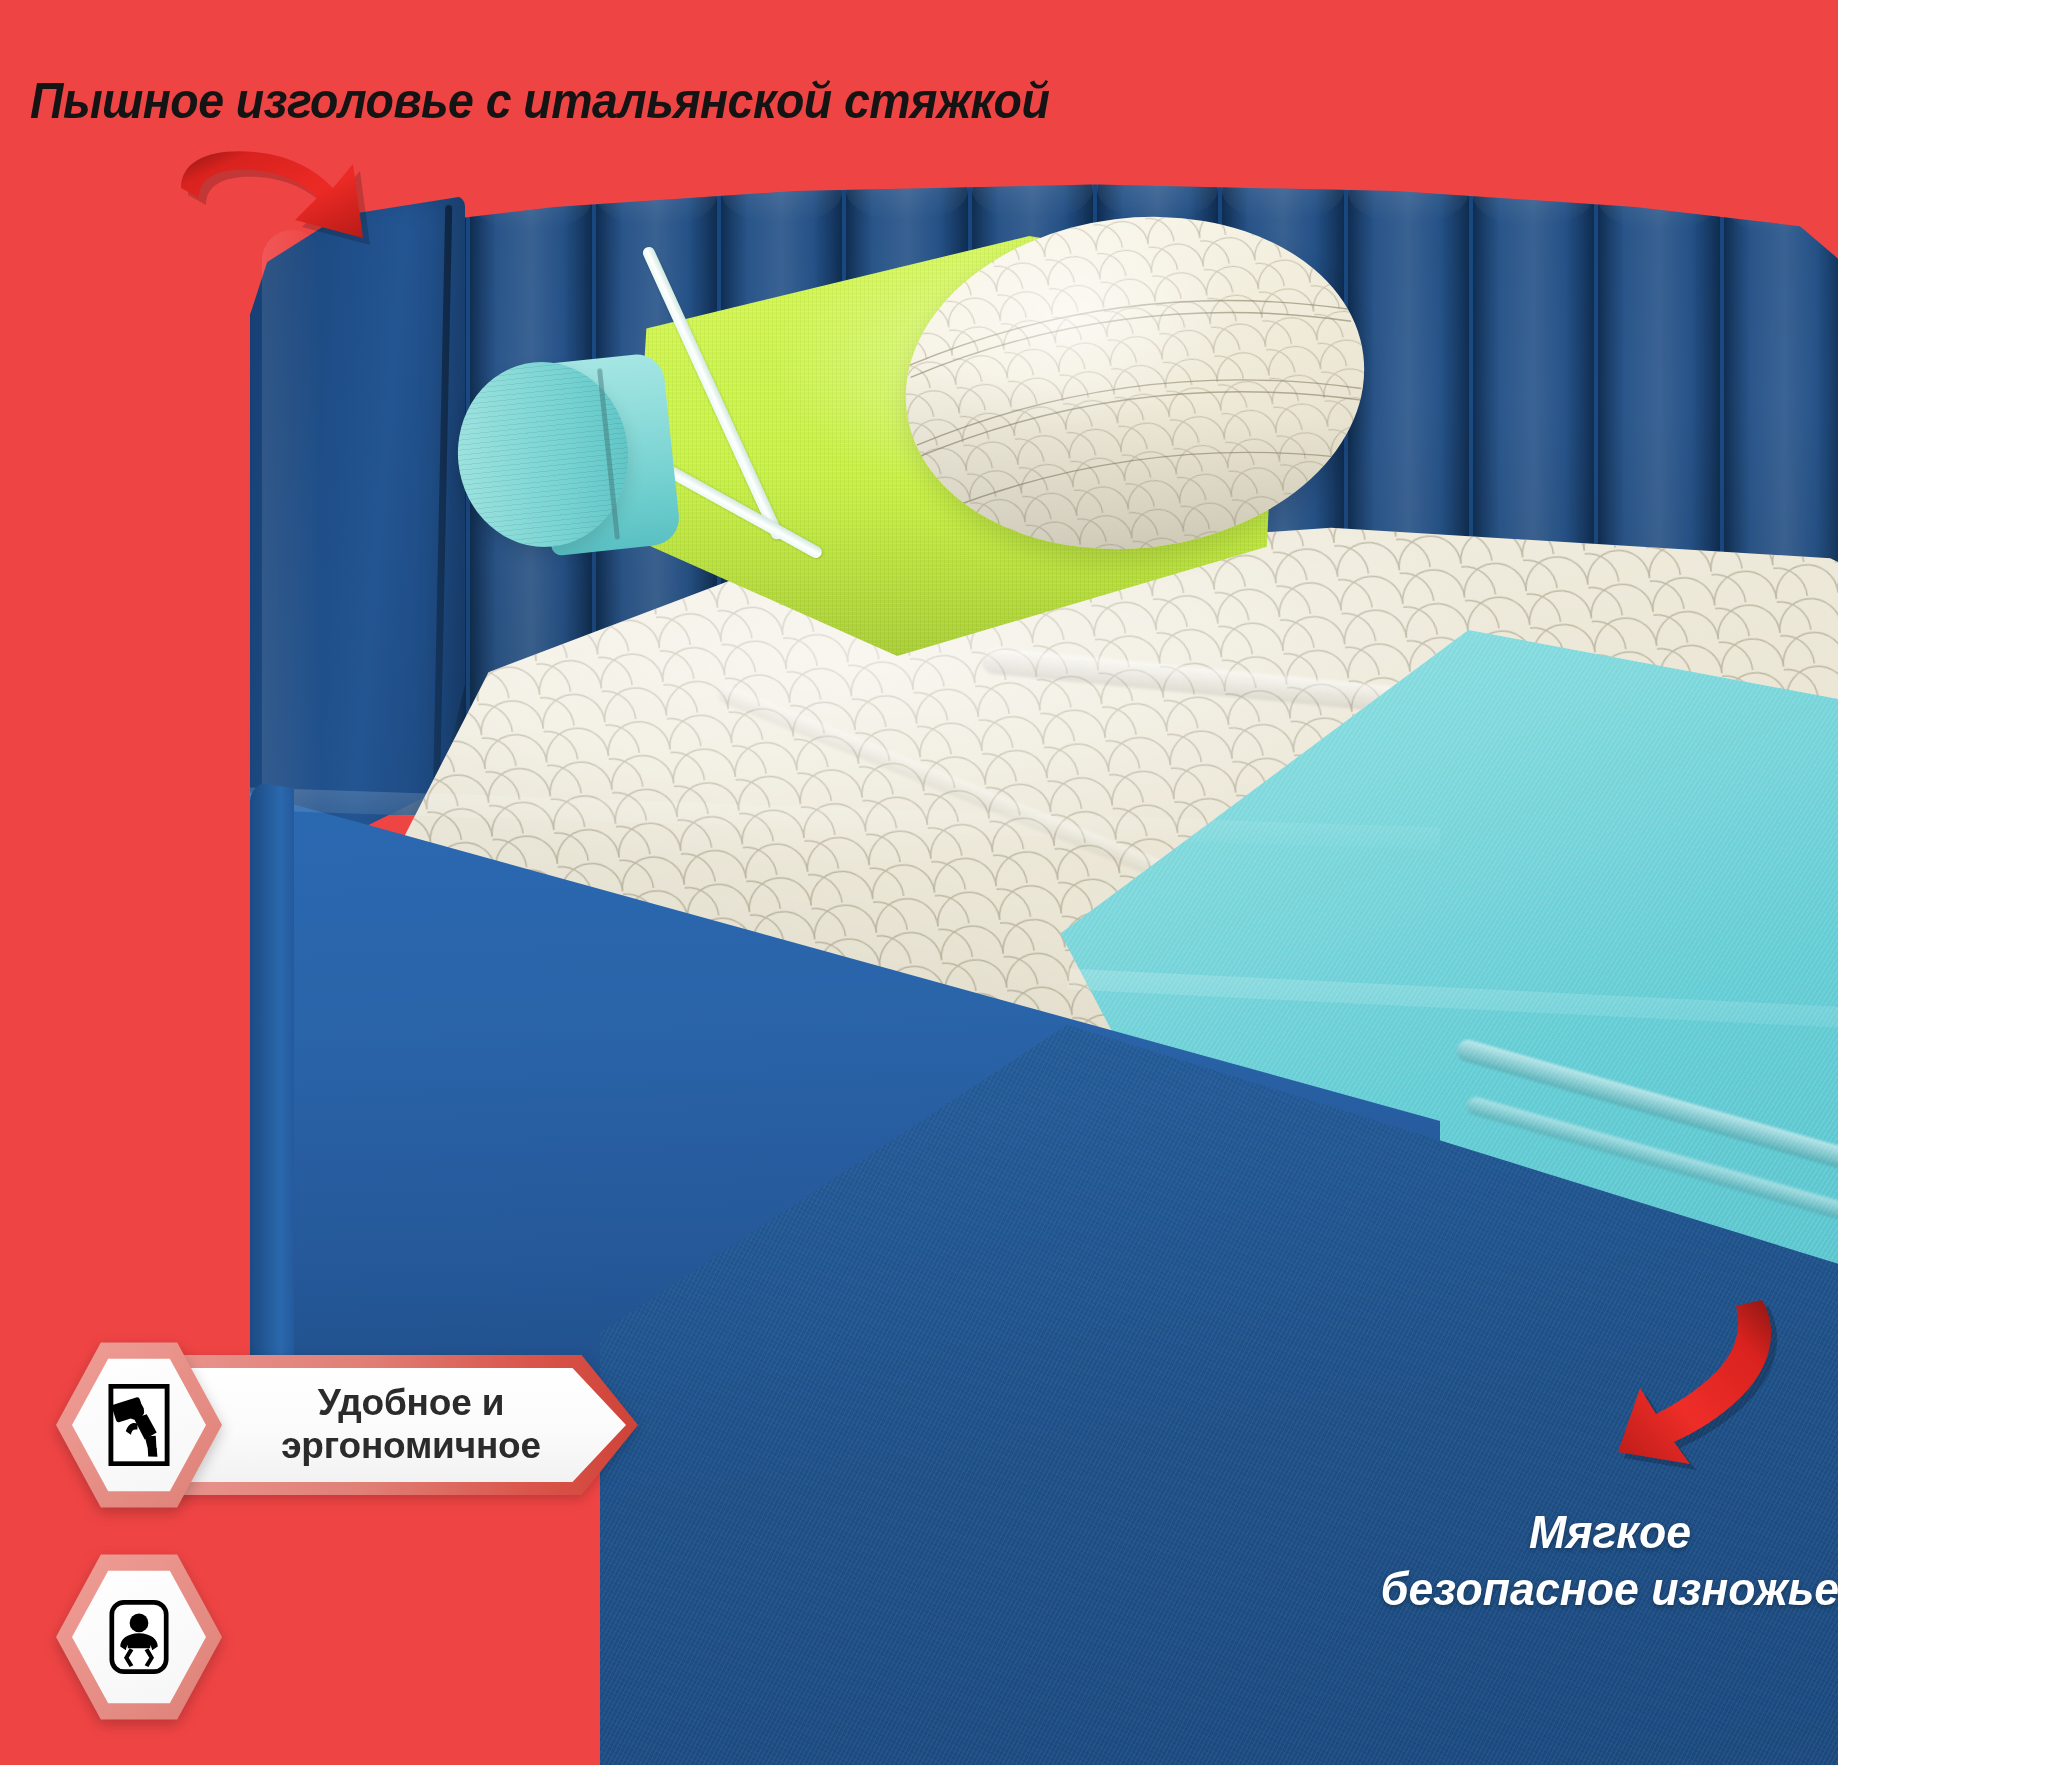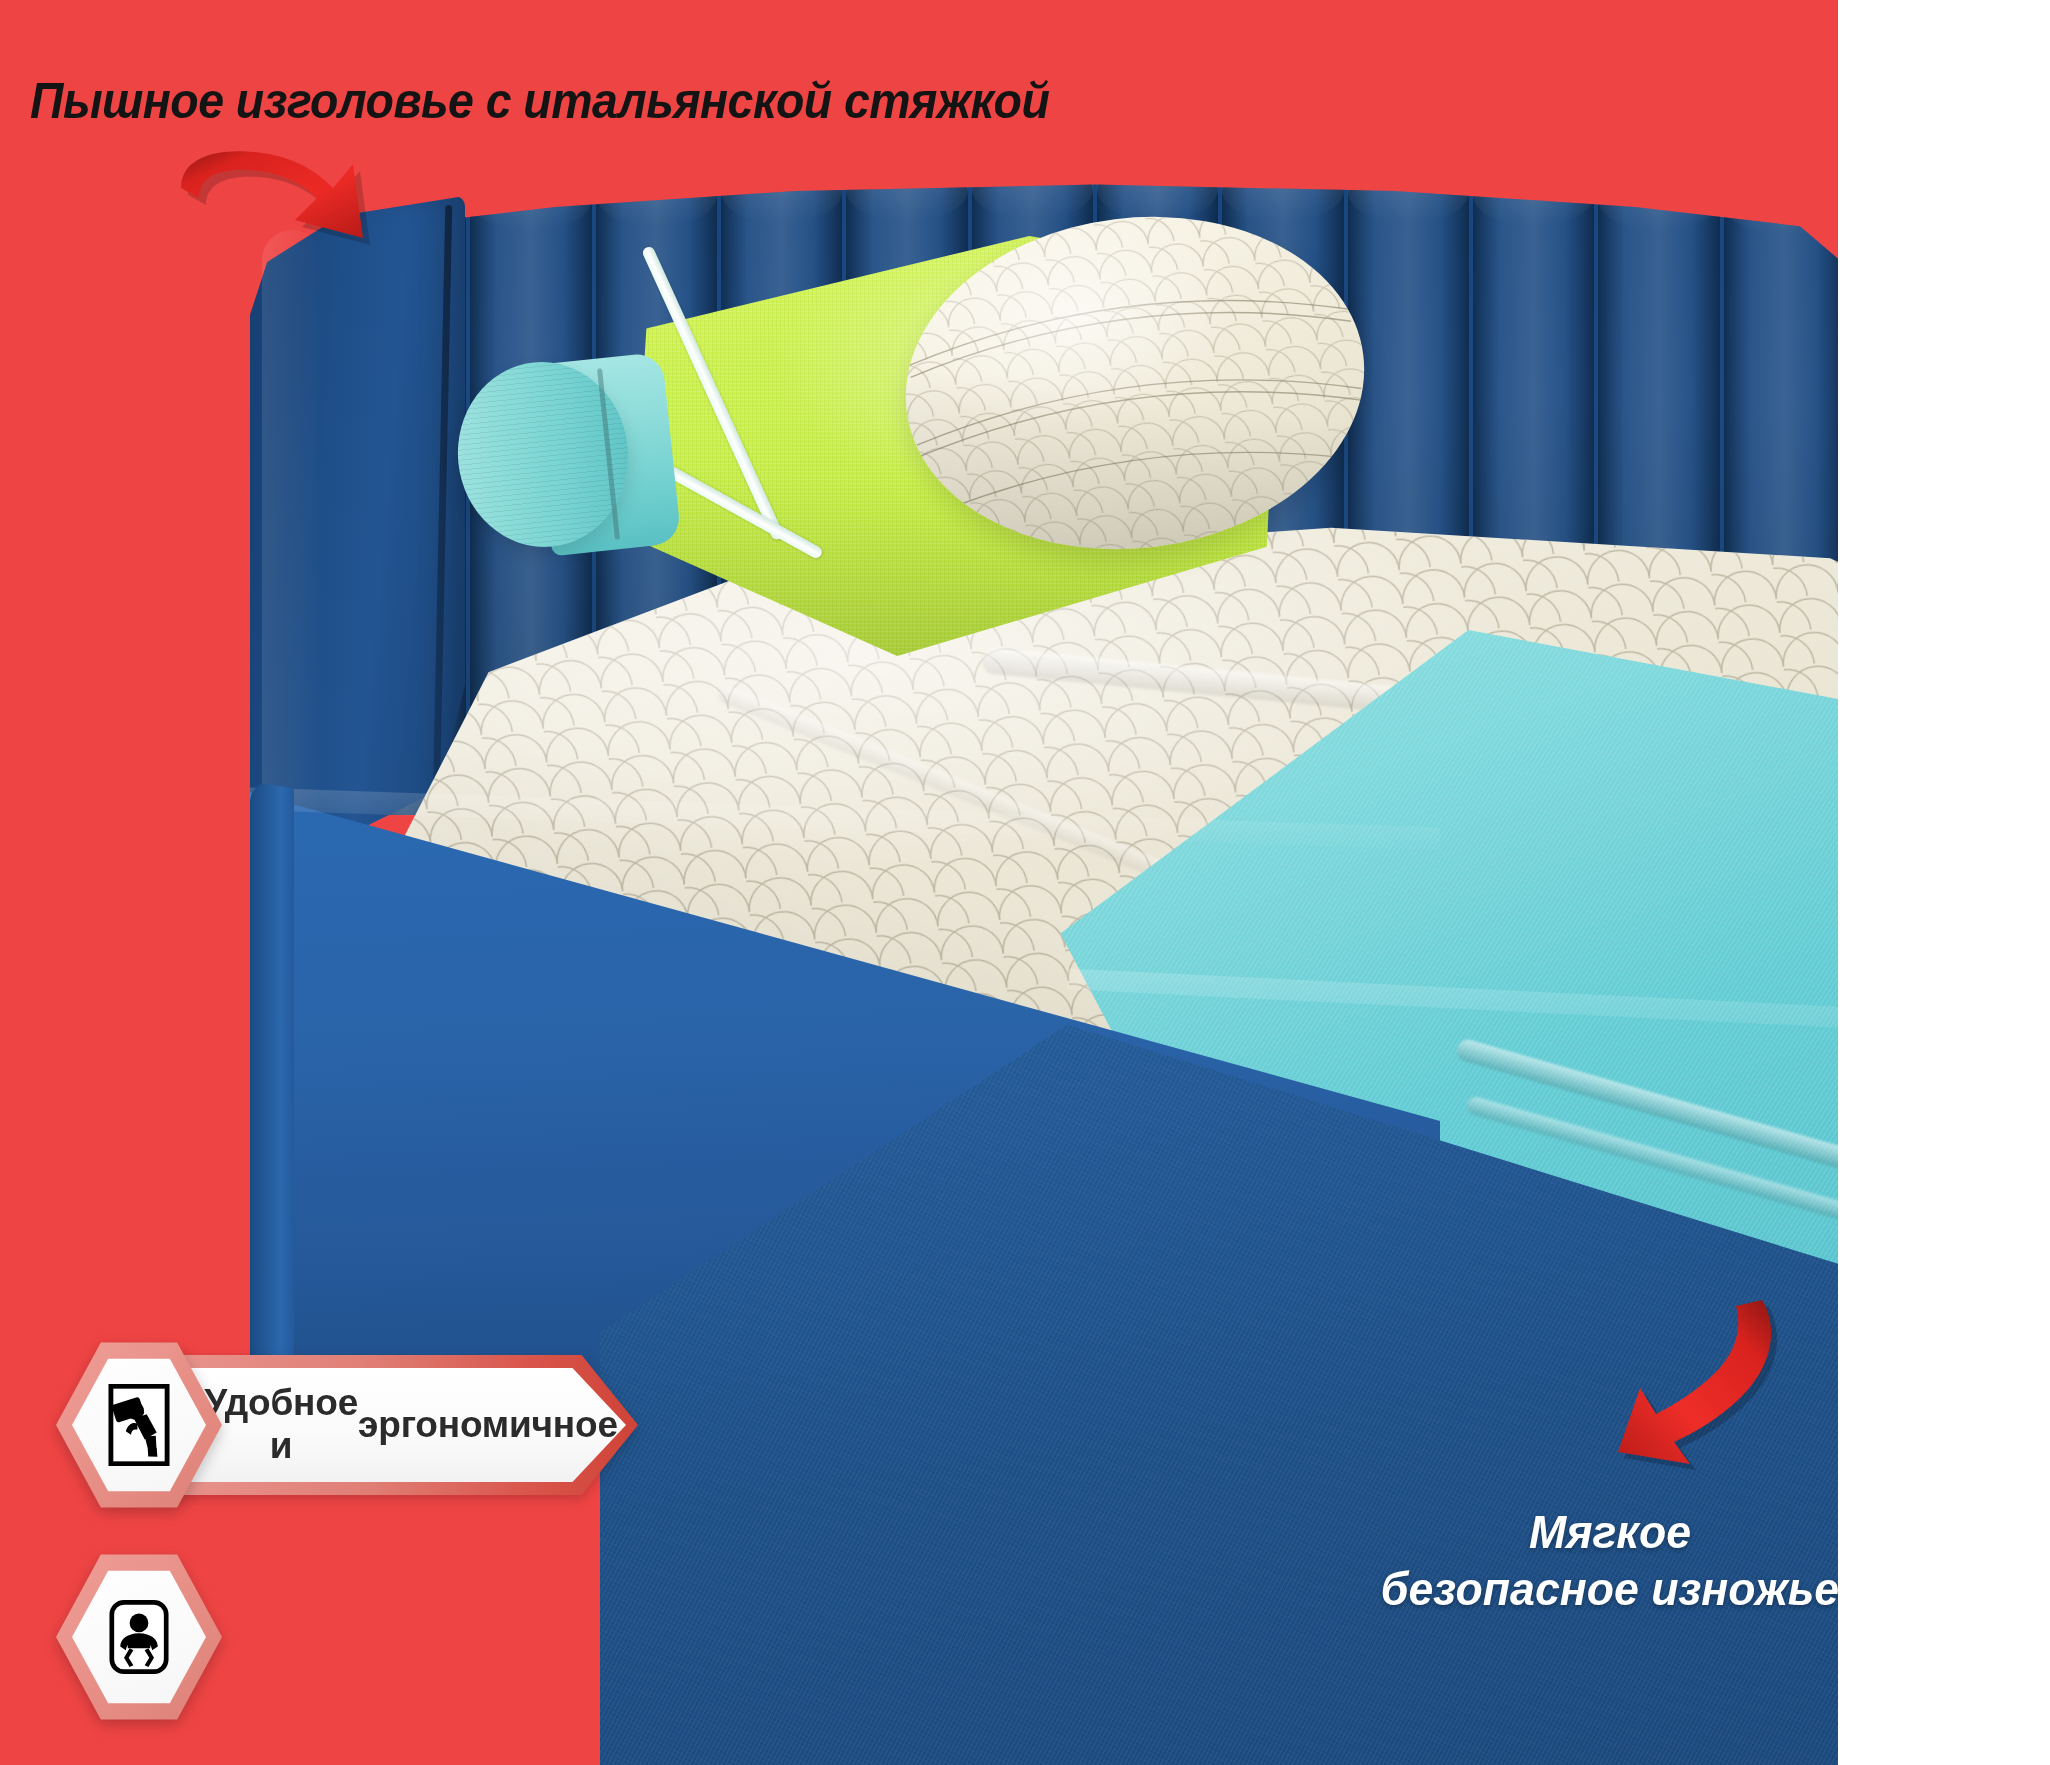--- a/index.html
+++ b/index.html
@@ -450,21 +450,21 @@
   }
   .banner-inner{
     position:absolute;
     left:12px; top:13px; right:12px; bottom:13px;
     background:linear-gradient(180deg,#ffffff 0%,#fbfbfb 55%,#f2f2f2 100%);
     clip-path:polygon(0% 0%, 88% 0%, 100% 50%, 88% 100%, 0% 100%, 8% 50%);
   }
   .banner-text{
     position:absolute;
     left:68px; right:52px; top:0; bottom:0;
-    display:flex; flex-direction:row;
+    display:flex; flex-direction:column;
     align-items:center; justify-content:center;
     color:#2b2b2b;
     font-size:37px;
     font-weight:700;
     line-height:1.16;
     text-align:center;
     letter-spacing:-0.2px;
   }
 </style>
 </head>

